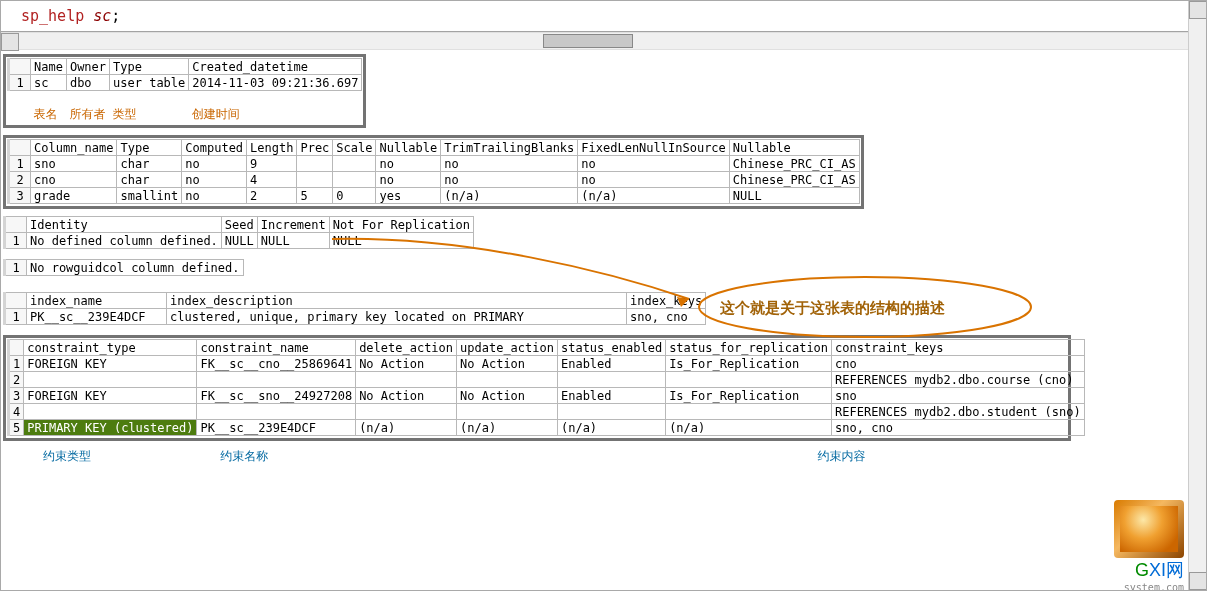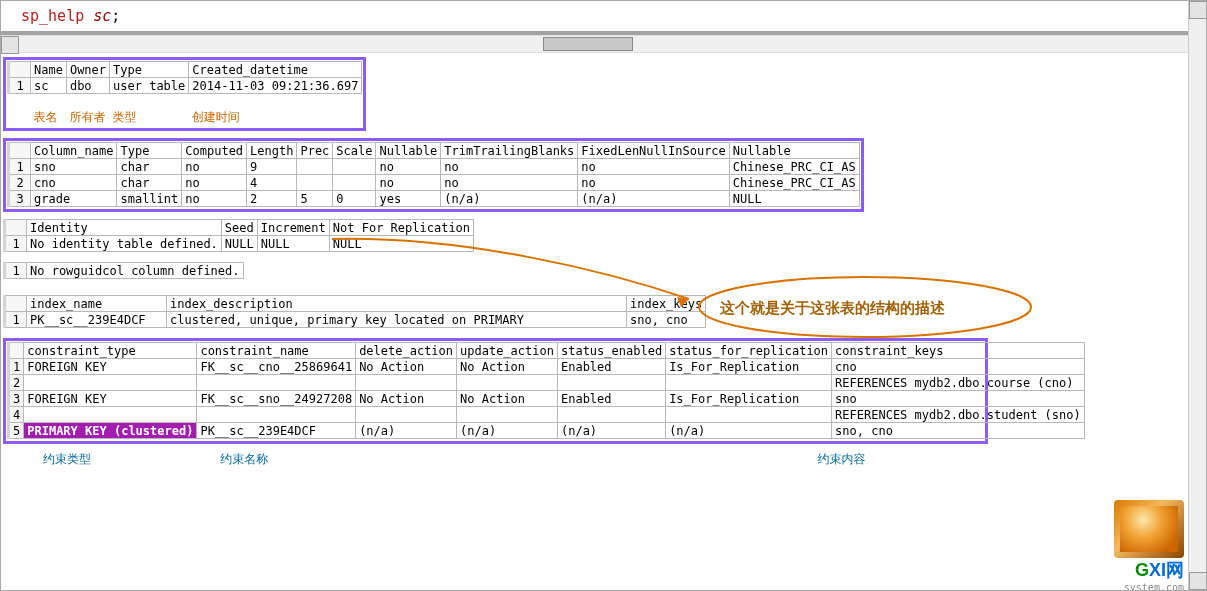--- a/index.html
+++ b/index.html
@@ -1,48 +1,48 @@
 <!DOCTYPE html>
 <html><head>
 <meta charset="utf-8">
 <style>
 *{box-sizing:border-box;margin:0;padding:0;}
 body{font-family:SimSun,"NSimSun",monospace;font-size:12px;background:#fff;color:#000;width:1207px;height:591px;position:relative;overflow:hidden;border:1px solid #a9a9a9;}
-.sql-area{padding:6px 20px;border-bottom:4px solid #a3a3a3;font-family:Consolas,monospace;font-size:15px;}
+.sql-area{padding:6px 20px;border-bottom:1px solid #a3a3a3;font-family:Consolas,monospace;font-size:15px;}
 .sql-cmd{color:#B22222;}
 .sql-arg{color:#8B0000;font-style:italic;}
 .semi{color:#000;}
 .hscroll{height:18px;background:#f0f0f0;position:relative;border-top:1px solid #e0e0e0;border-bottom:1px solid #e0e0e0;}
 .hscroll::before,.hscroll::after{content:'';position:absolute;width:16px;height:16px;top:0;background:#e4e4e4;border:1px solid #999;}
 .hscroll::before{left:0;}
 .hscroll::after{right:0;}
 .hscroll .thumb{position:absolute;left:45%;top:1px;width:90px;height:14px;background:#c8c8c8;border:1px solid #888;}
 .vscroll{position:absolute;right:0;top:0;width:18px;height:100%;background:#f0f0f0;border-left:1px solid #ccc;}
 .vscroll::before,.vscroll::after{content:'';position:absolute;width:16px;height:16px;left:0;background:#e4e4e4;border:1px solid #999;}
 .vscroll::before{top:0;}
 .vscroll::after{bottom:0;}
 .results{padding:4px 6px 4px 2px;}
-.box{border:3px solid #8b5cf6;padding:1px 1px 2px 1px;margin-bottom:4px;display:inline-block;}
-.box.full{display:block;width:985px;}
+.box{border:3px solid #737373;padding:1px 1px 2px 1px;margin-bottom:4px;display:inline-block;}
+.box.full{display:block;width:1068px;}
 .spacer-h{height:6px;}
 table{border-collapse:collapse;font-family:SimSun,"NSimSun",monospace;font-size:12px;}
 td{border:1px solid #b8b8b8;padding:0 3px;height:16px;white-space:nowrap;vertical-align:middle;}
 td.rownum{text-align:center;border-left:3px solid #d4d4d4;background:#f7f7f7;width:22px;}
-td.sel{background:#a21caf;color:#fff;font-weight:bold;}
+td.sel{background:#4d7c0f;color:#fff;}
 .annot-row td{border:none;color:#c96600;padding-top:15px;padding-left:3px;}
 .annot-below{color:#0369a1;font-family:SimSun,"NSimSun",monospace;font-size:12px;padding:3px 40px;}
 .block{margin-bottom:4px;}
 .ann-line{display:inline-block;}
 svg.arrow{position:absolute;pointer-events:none;}
 .green-note{position:absolute;color:#a16207;font-family:SimSun;font-size:15px;font-weight:bold;}
 svg.oval{position:absolute;pointer-events:none;}
 .logo{position:absolute;right:22px;bottom:2px;width:110px;height:88px;}
 .logo .pic{width:70px;height:58px;background:linear-gradient(135deg,#d97b00,#f5b860 40%,#8c4500);border-radius:4px;position:relative;overflow:hidden;margin-left:auto;}
 .logo .pic::before{content:'';position:absolute;inset:6px;background:radial-gradient(circle at 40% 30%,#fce8a8 0%,#f0a030 40%,#cc6600 80%);}
-.logo .txt{font-family:Arial,SimSun;font-weight:bold;font-size:18px;color:#006bd6;text-align:right;}
+.logo .txt{font-family:Arial,SimSun;font-weight:normal;font-size:18px;color:#006bd6;text-align:right;}
 .logo .txt .g{color:#008a00;}
 .logo .sm{font-size:10px;color:#888;text-align:right;}
 </style>
 </head>
 <body>
 
 <div class="sql-area">
   <span class="sql-cmd">sp_help</span>
   <span class="sql-arg">sc</span><span class="semi">;</span>
 </div>
@@ -148,21 +148,21 @@
       <tbody>
           <tr>
             <td class="rownum"></td>
             <td style="width:190px">Identity</td>
             <td>Seed</td>
             <td>Increment</td>
             <td>Not For Replication</td>
           </tr>
       <tr>
             <td class="rownum">1</td>
-            <td>No identity table defined.</td>
+            <td>No defined column defined.</td>
             <td>NULL</td>
             <td>NULL</td>
             <td>NULL</td>
           </tr>
     </tbody>
       </table>
   </div>
 
   <div class="spacer-h"></div>
 

